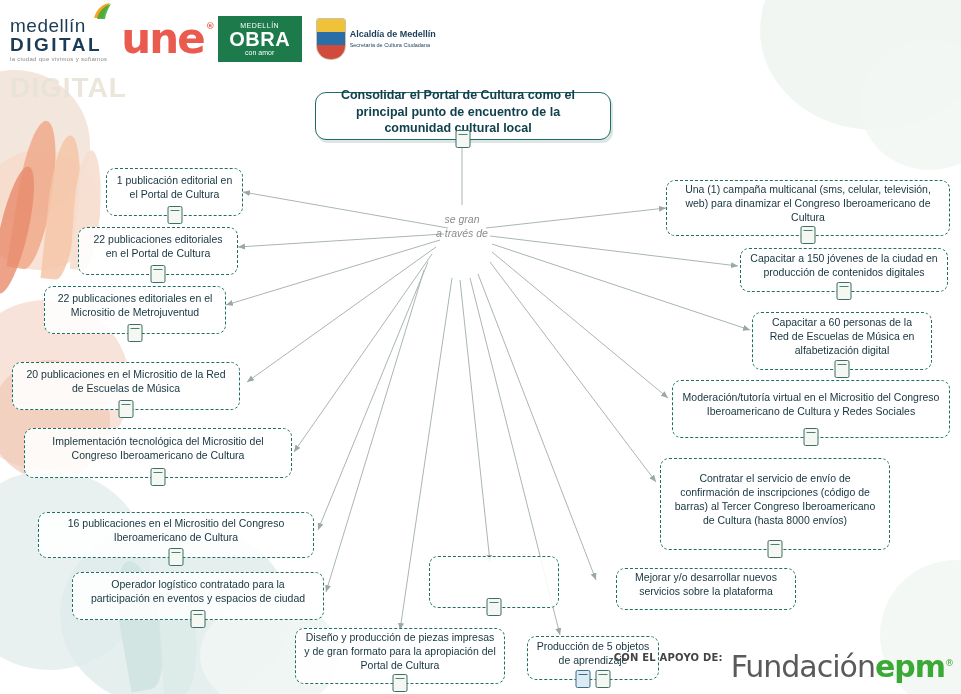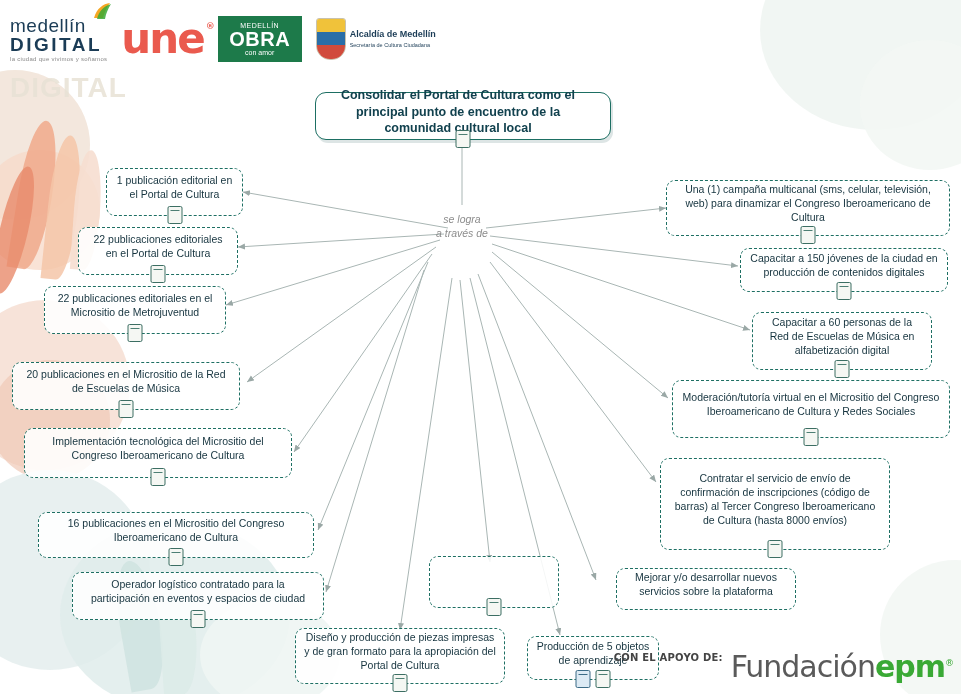--- a/index.html
+++ b/index.html
@@ -220,21 +220,21 @@
       <path d="M490,262 L656,482"></path>
     </g>
   </svg>
 
   <div class="node root" style="left:315px; top:92px; width:296px; height:48px;">
     <span class="label">Consolidar el Portal de Cultura como el principal punto de encuentro de la comunidad cultural local</span>
     <span class="doc-icon"></span>
   </div>
 
   <div class="connector-label" style="left:402px; top:212px;">
-    <div>se logra</div>
+    <div>se gran</div>
     <div>a través de</div>
   </div>
 
   <div class="node" style="left:106px; top:168px; width:137px; height:48px;">
     <span class="label">1 publicación editorial en el Portal de Cultura</span>
     <span class="doc-icon"></span>
   </div>
 
   <div class="node" style="left:78px; top:227px; width:160px; height:48px;">
     <span class="label">22 publicaciones editoriales en el Portal de Cultura</span>

